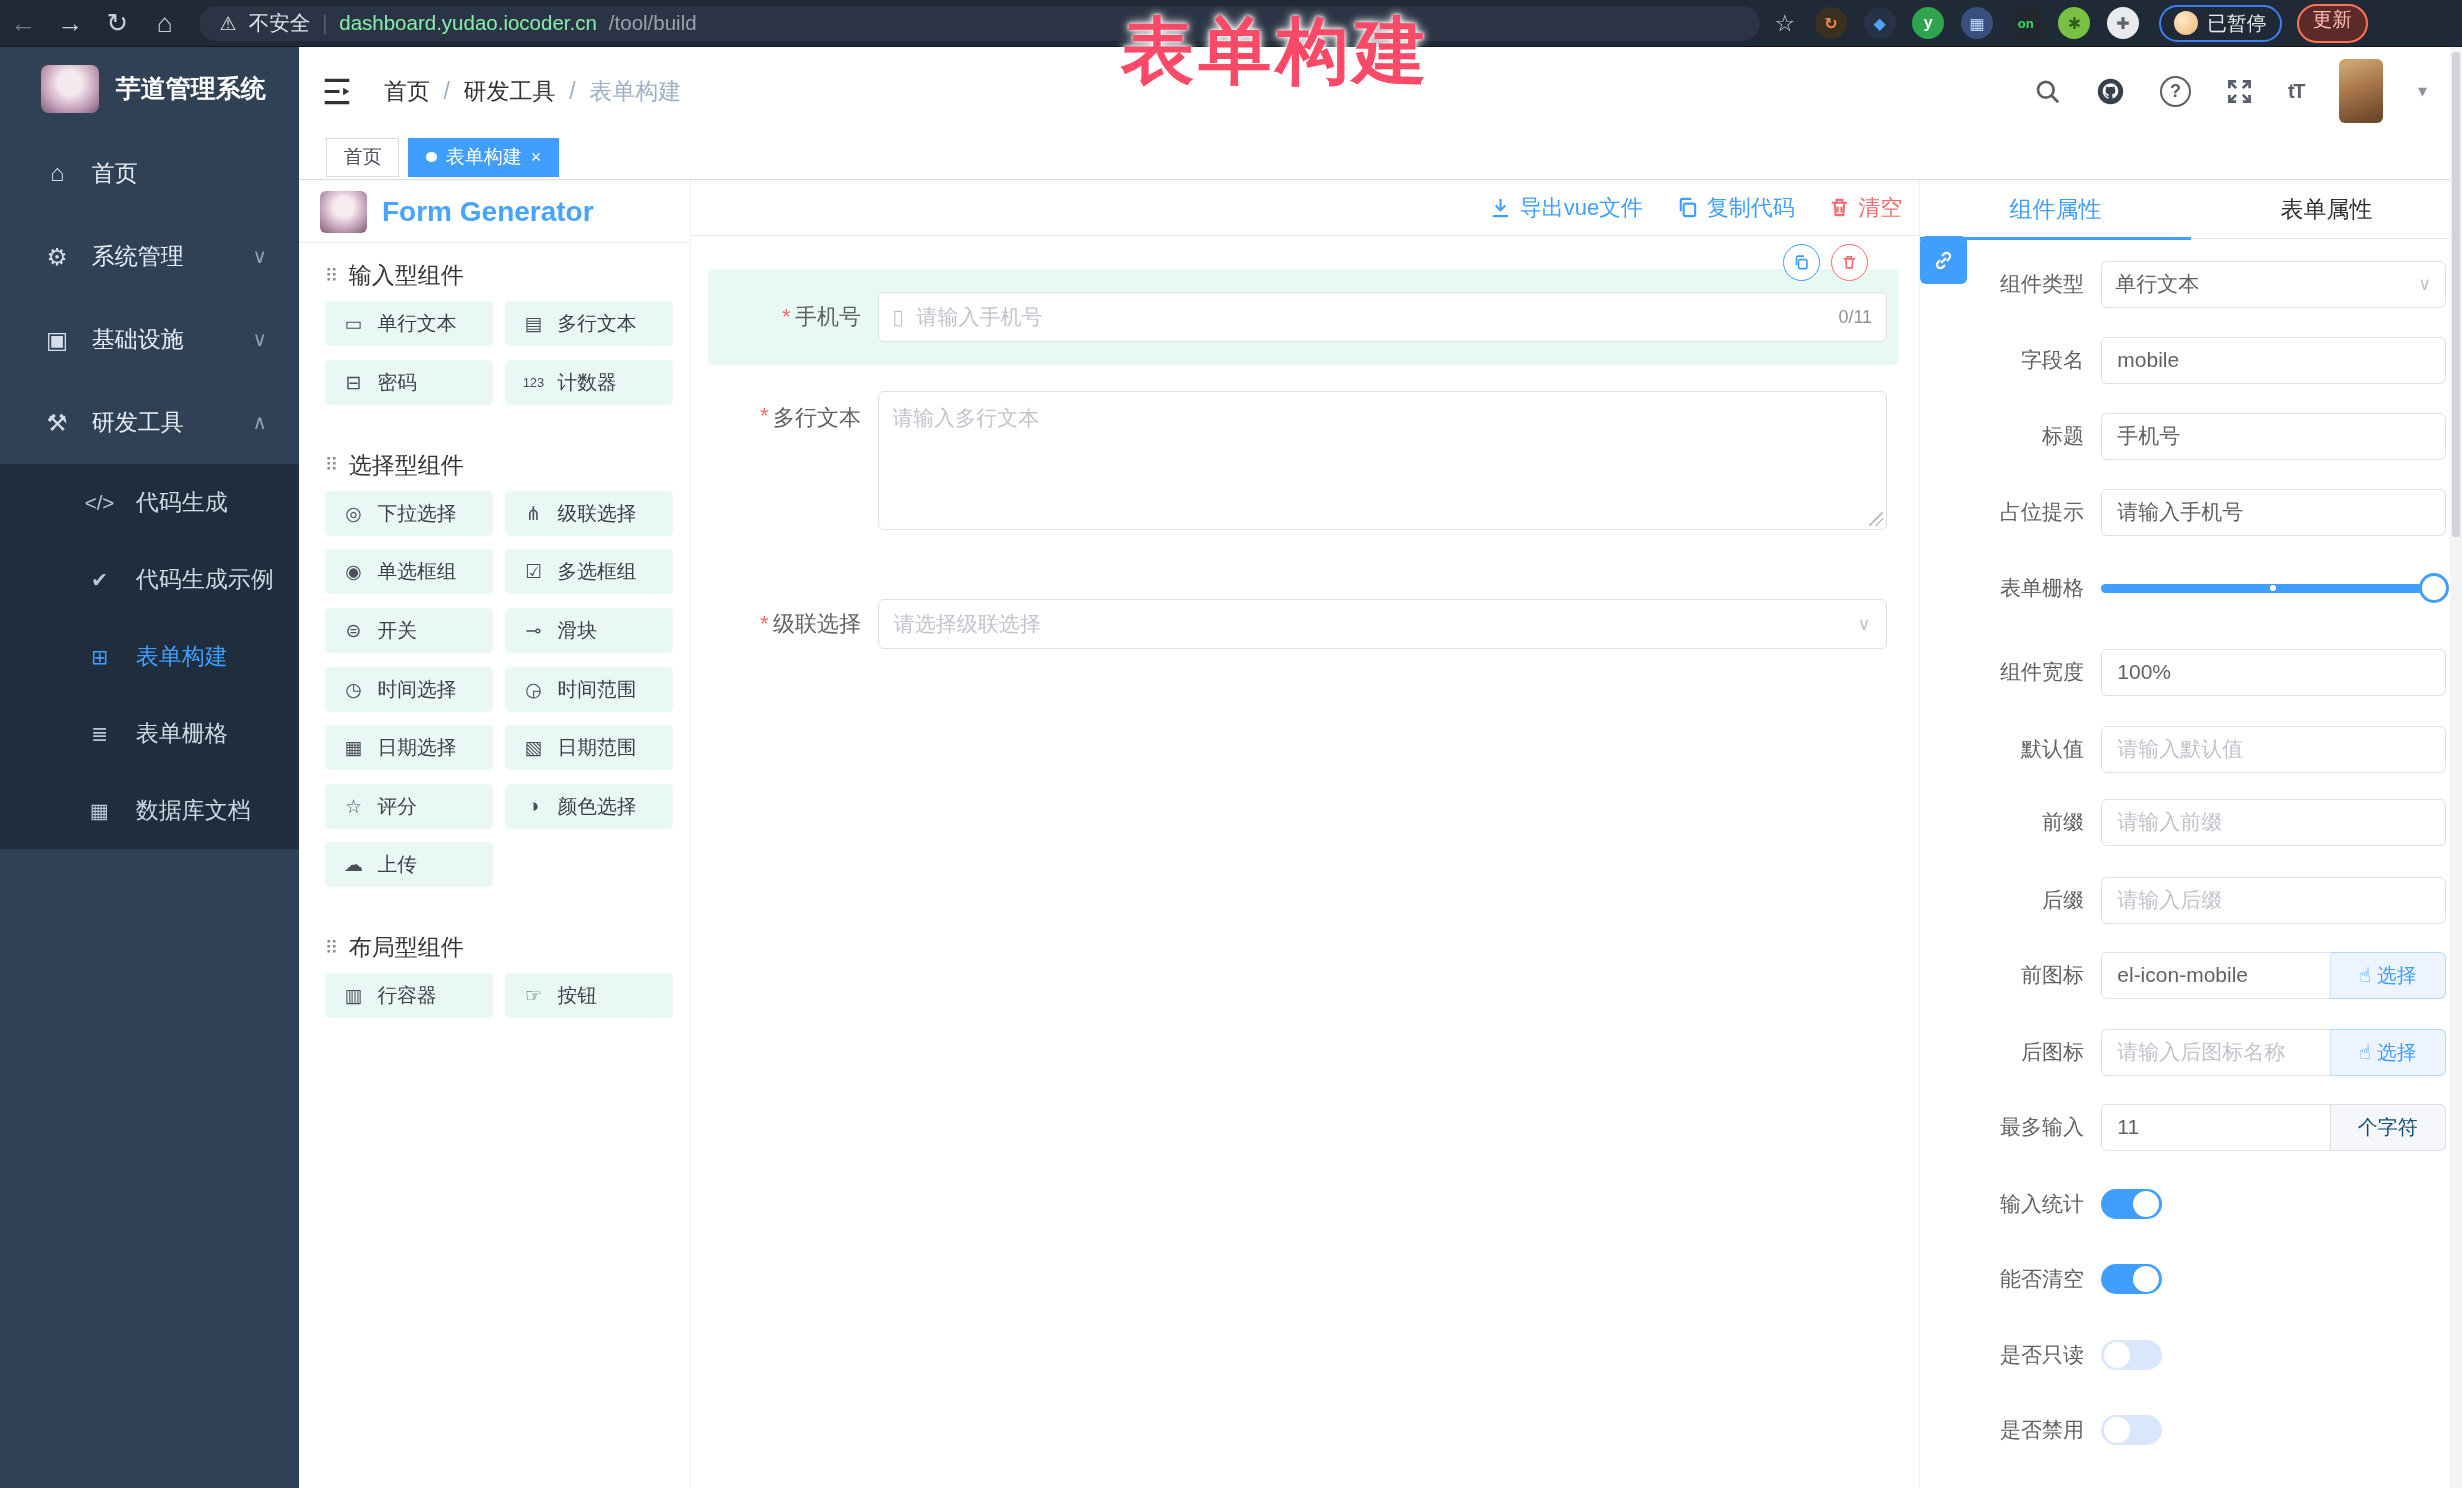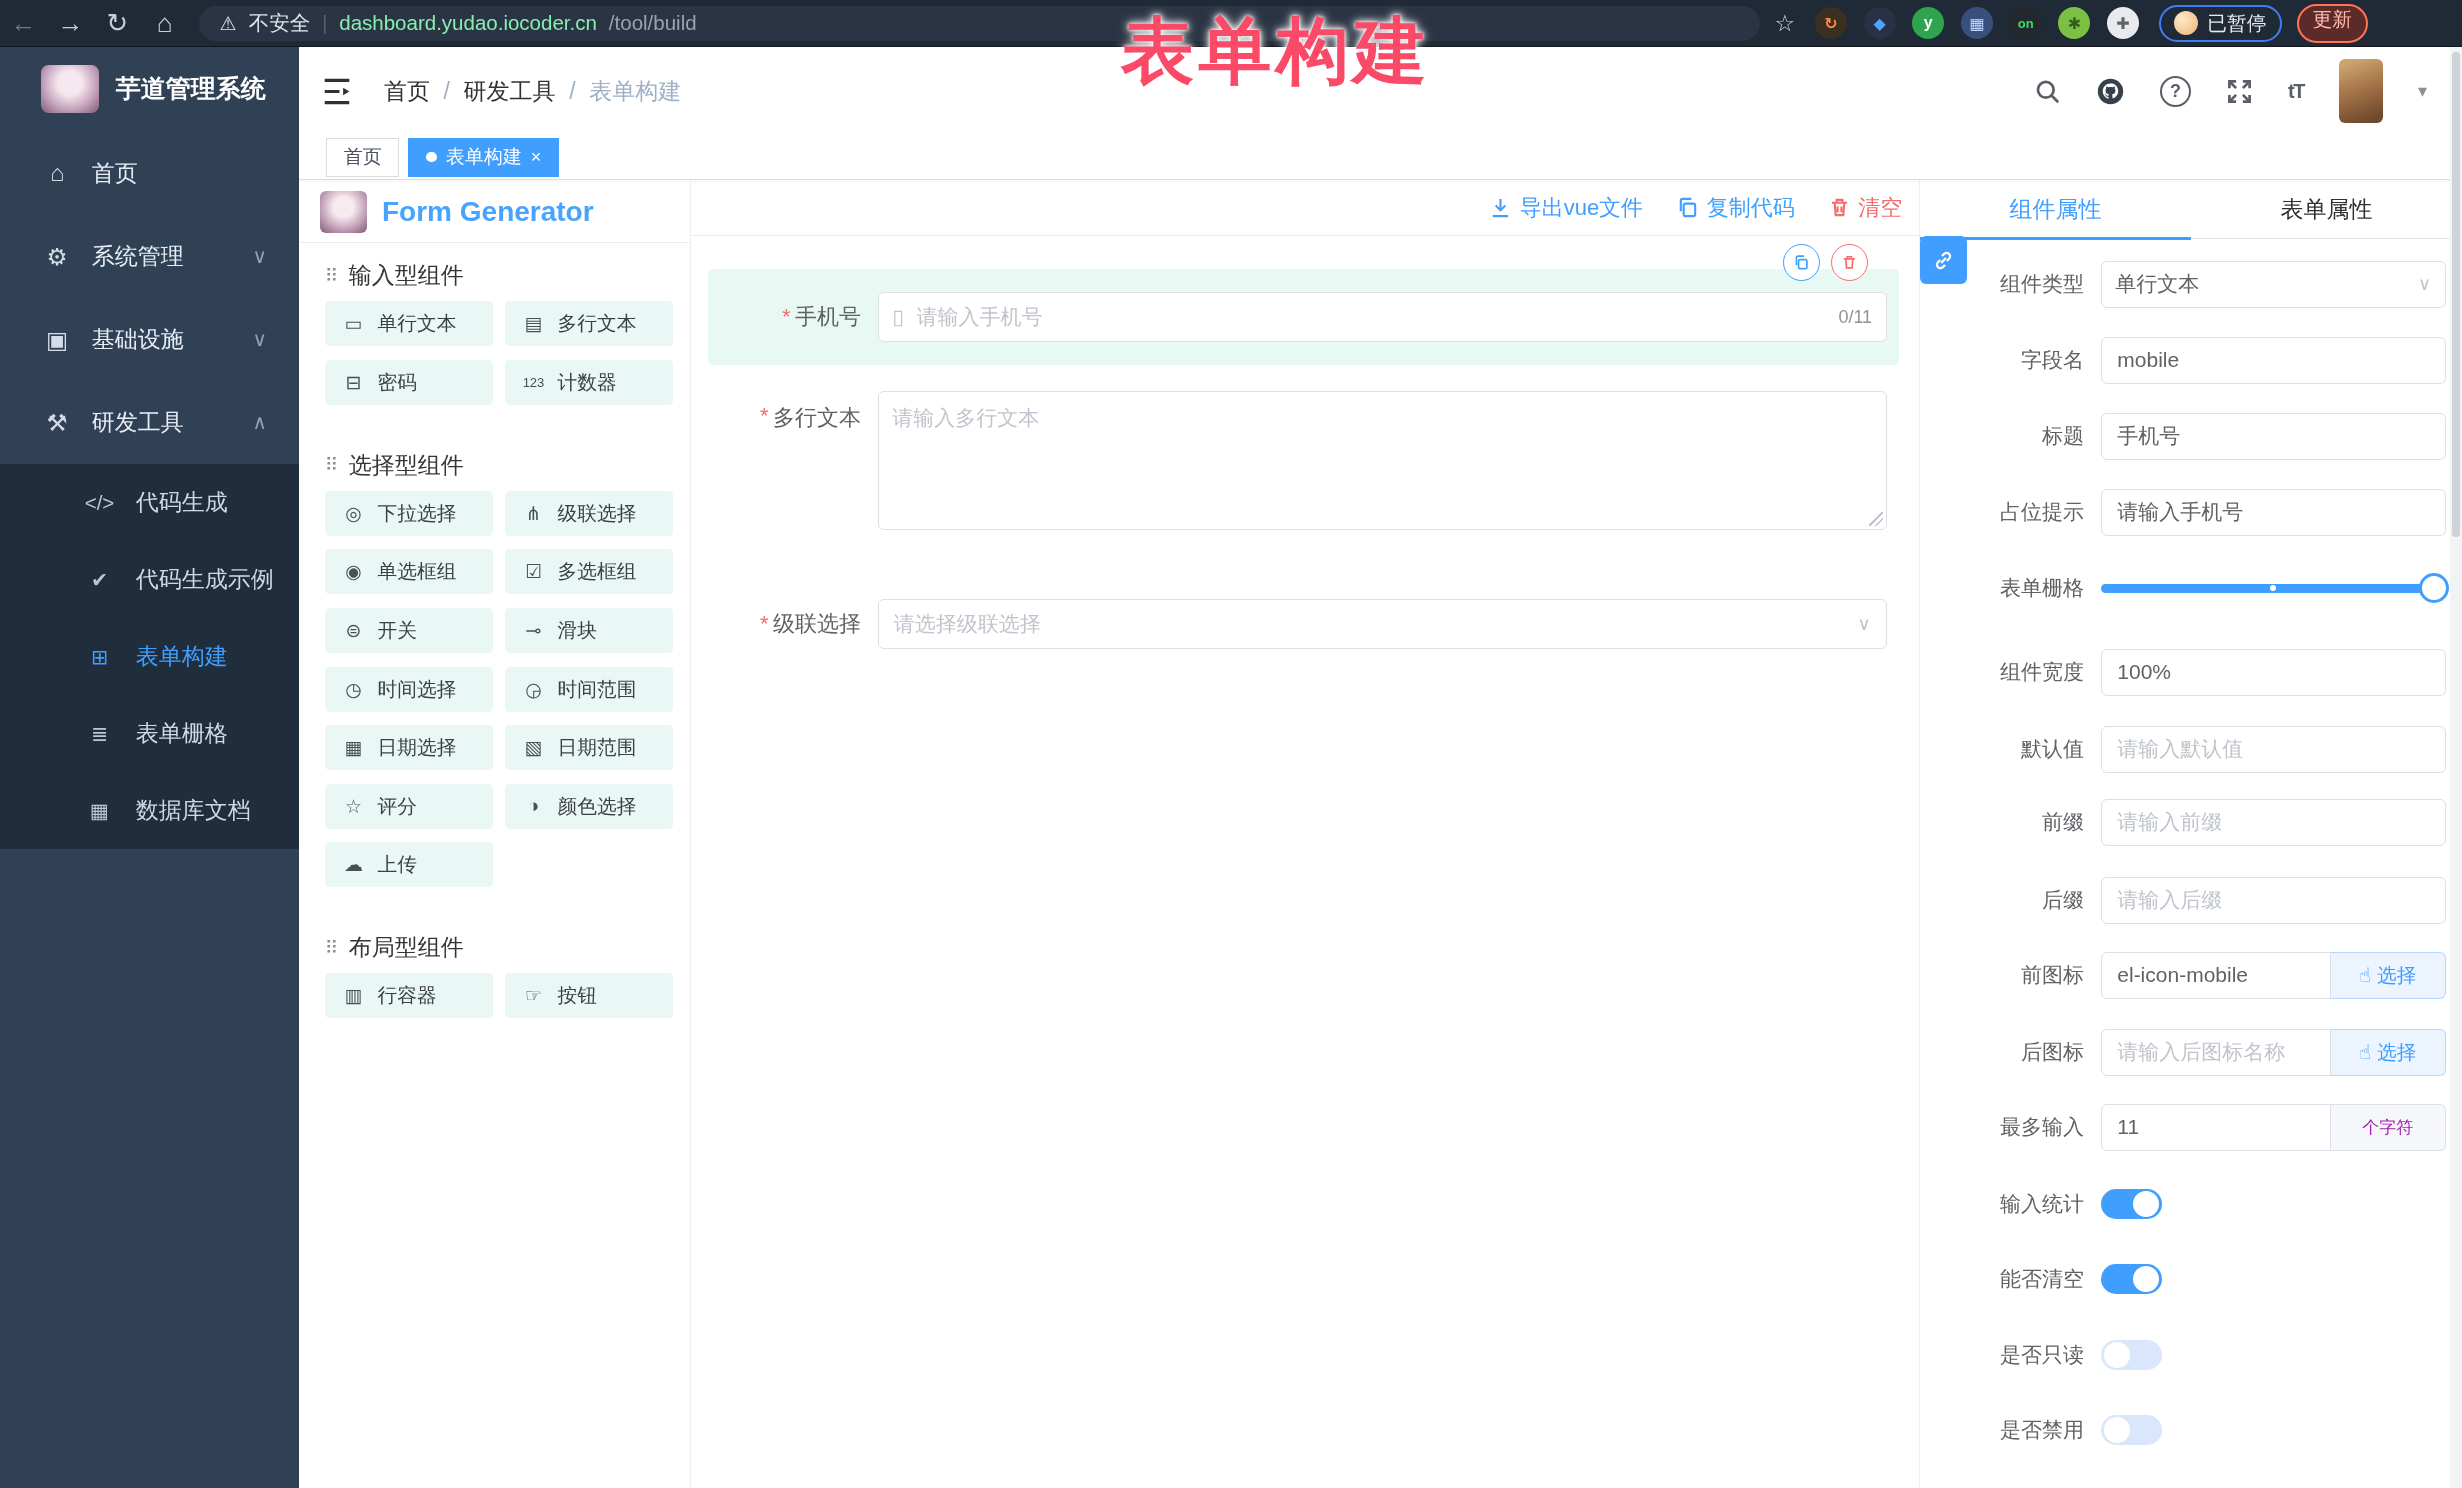--- a/index.html
+++ b/index.html
@@ -142,21 +142,21 @@
   .ibox input{border:none;outline:none;width:100%;font-size:21px;color:#606266;background:transparent;
         font-family:inherit;}
   .ibox input::placeholder{color:#c0c4cc;}
   .ibox.sel{justify-content:space-between;}
   .ibox .car{color:#c0c4cc;font-size:18px;}
   .combo .ibox{border-radius:6px 0 0 6px;}
   .btn-select{width:115px;flex:none;background:#ecf5ff;border:1.5px solid #b3d8ff;border-left:none;
         border-radius:0 6px 6px 0;color:#409EFF;font-size:19.7px;display:flex;align-items:center;
         justify-content:center;gap:6px;cursor:pointer;box-sizing:border-box;}
   .appendbx{width:115px;flex:none;background:#f5f7fa;border:1.5px solid #dcdfe6;border-left:none;
-        border-radius:0 6px 6px 0;color:#a21caf;font-size:17px;display:flex;align-items:center;
+        border-radius:0 6px 6px 0;color:#0c4a6e;font-size:20px;display:flex;align-items:center;
         justify-content:center;box-sizing:border-box;}
   .islider{position:relative;width:345px;height:47px;}
   .strack{position:absolute;left:0;right:10.6px;top:19px;height:9px;border-radius:4.5px;background:#409EFF;}
   .sstop{position:absolute;left:49%;top:20.5px;width:6px;height:6px;border-radius:50%;background:#fff;}
   .shandle{position:absolute;right:-3px;top:8.3px;width:24px;height:24px;border-radius:50%;background:#fff;
         border:3.8px solid #409EFF;box-sizing:content-box;cursor:pointer;}
   .sw{width:61px;height:30px;border-radius:16.7px;background:#d9e6fb;position:relative;cursor:pointer;}
   .sw.on{background:#409EFF;}
   .sw::after{content:"";position:absolute;width:26px;height:26px;border-radius:50%;background:#fff;top:2.3px;left:3px;}
   .sw.on::after{left:auto;right:3px;}

